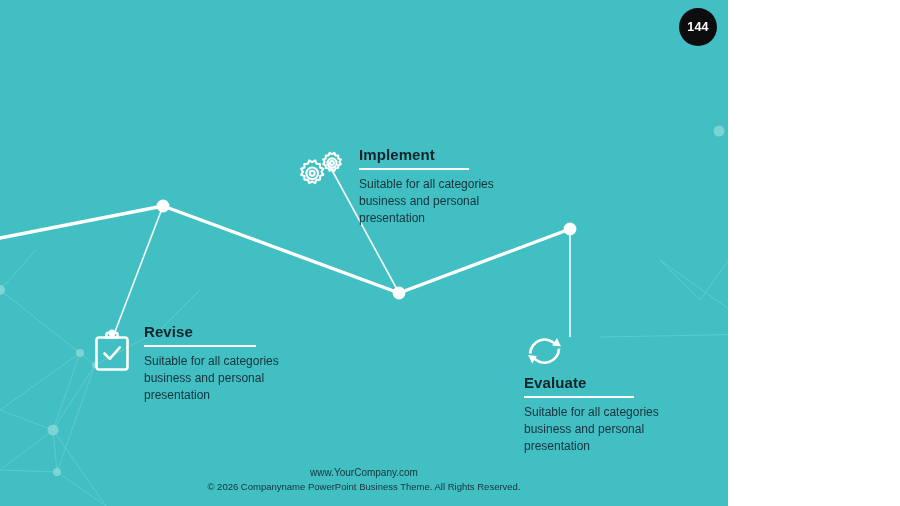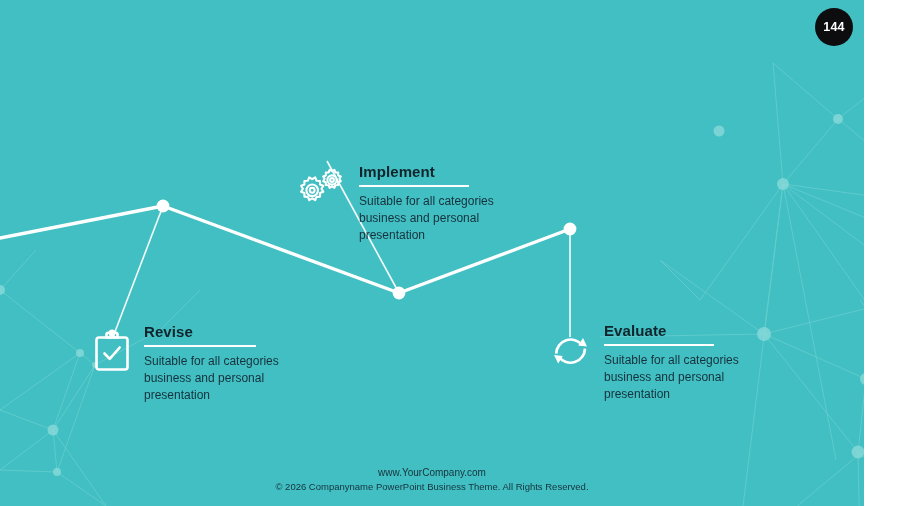--- a/index.html
+++ b/index.html
@@ -4,21 +4,21 @@
 <title>Presentation Slide</title>
 <style>
   * { margin:0; padding:0; box-sizing:border-box; }
   html, body {
     width:900px; height:506px;
     font-family:"Liberation Sans", sans-serif;
     overflow:hidden;
   }
   #slide {
     position:relative;
-    width:864px; height:506px;
+    width:728px; height:506px;
     background:#41bfc2;
     overflow:hidden;
   }
   
   #bg-network {
     position:absolute; left:0; top:0;
     width:900px; height:506px;
     pointer-events:none;
   }
   
@@ -65,29 +65,29 @@
     background:#ffffff;
     margin:4px 0 6px 0;
   }
   .step-desc {
     color:#16313c;
     font-size:12px;
     line-height:1.45;
     max-width:185px;
   }
   
-  #step-implement { left:298px; top:147px;margin-top:17px; }
+  #step-implement { left:298px; top:147px; }
   #step-implement .step-icon { margin-right:11px; margin-top:2px; }
   #step-implement .step-rule { width:110px; }
 
   #step-revise { left:92px; top:324px; }
   #step-revise .step-icon { margin-right:12px; margin-top:5px; }
   #step-revise .step-rule { width:112px; }
 
-  #step-evaluate { left:550px; top:323px; }
+  #step-evaluate { left:524px; top:323px;flex-direction:column; }
   #step-evaluate .step-icon { margin-right:12px; margin-top:8px; }
   #step-evaluate .step-rule { width:110px; }
 
   
   .footer {
     position:absolute;
     left:0; right:0; bottom:11px;
     text-align:center;
   }
   .footer-link {

